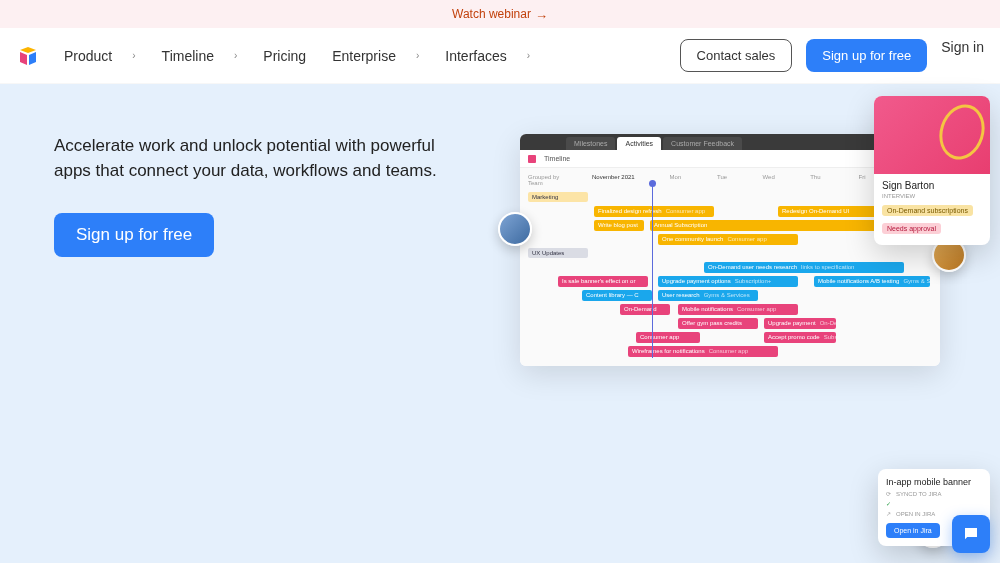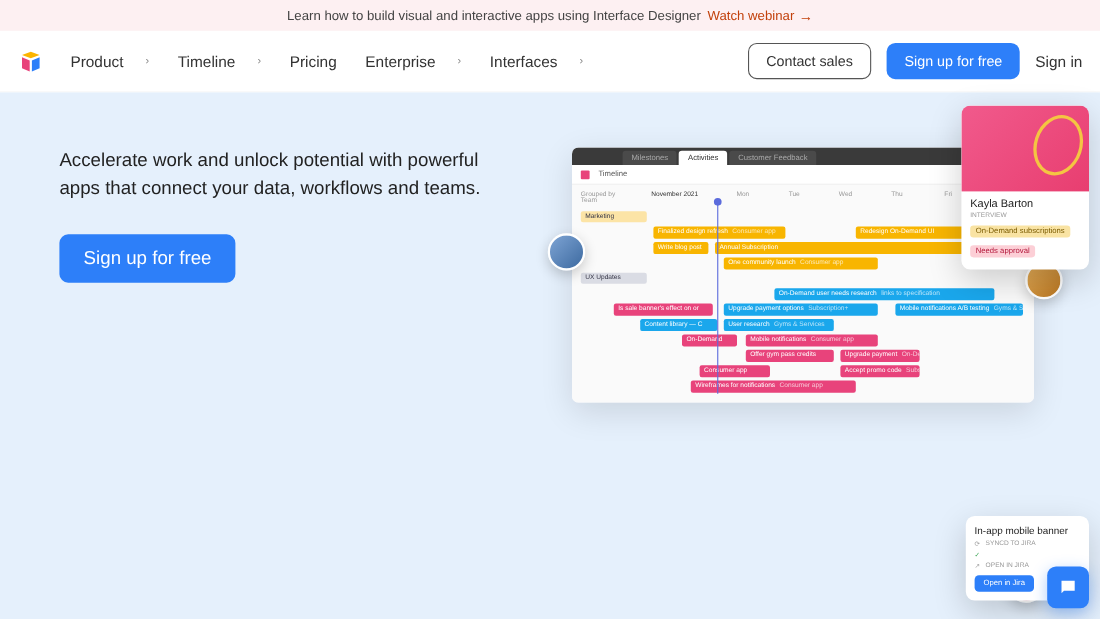--- a/index.html
+++ b/index.html
@@ -10,21 +10,21 @@
 .banner .cta { color: #c2410c; font-weight: 500; display: inline-flex; align-items: center; gap: 4px; }
 .banner .arrow { font-size: 13px; }
 
 
 .nav { height: 56px; display: flex; align-items: center; padding: 0 16px; border-bottom: 1px solid rgba(0,0,0,0.03); }
 .logo { width: 24px; height: 24px; margin-right: 24px; position: relative; }
 .logo svg { width: 24px; height: 24px; }
 .nav-items { display: flex; align-items: center; gap: 26px; font-size: 14px; color: #333; flex: 1; }
 .nav-item { display: inline-flex; align-items: center; gap: 20px; cursor: pointer; }
 .chev { font-size: 10px; color: #888; }
-.nav-right { display: flex; align-items: center; gap: 14px; }
+.nav-right { display: flex; gap: 14px; }
 .btn-outline { border: 1px solid #555; background: #fff; color: #333; padding: 8px 16px; border-radius: 8px; font-size: 13px; font-weight: 500; cursor: pointer; }
 .btn-primary-sm { background: #2d7ff9; color: #fff; border: none; padding: 9px 16px; border-radius: 8px; font-size: 13px; font-weight: 500; cursor: pointer; }
 .signin { font-size: 14px; color: #333; cursor: pointer; }
 
 
 .hero { background: #e5f0fc; height: 479px; padding: 28px 0 0 54px; display: flex; position: relative; }
 .hero-left { width: 440px; }
 h1 { font-size: 45px; font-weight: 600; line-height: 1.08; color: #111; letter-spacing: -0.5px; }
 .sub { margin-top: 22px; font-size: 17px; line-height: 1.45; color: #222; max-width: 400px; }
 .btn-primary { margin-top: 30px; background: #2d7ff9; color: #fff; border: none; padding: 12px 22px; border-radius: 8px; font-size: 17px; font-weight: 500; cursor: pointer; }
@@ -78,21 +78,20 @@
 .task-card .tc-icon { width: 7px; height: 7px; display: inline-block; }
 .task-card .tc-check { color: #2ea04a; }
 .task-card .tc-btn { margin-top: 6px; background: #2d7ff9; color: #fff; font-size: 7px; padding: 4px 8px; border-radius: 4px; display: inline-block; }
 
 .chat-widget { position: absolute; right: 10px; bottom: 10px; width: 38px; height: 38px; background: #2d7ff9; border-radius: 8px; display: flex; align-items: center; justify-content: center; color: #fff; box-shadow: 0 4px 14px rgba(45,127,249,0.4); }
 </style>
 </head>
 <body>
 
 <div class="banner">
-  <span>Learn how to build visual and interactive apps using Interface Designer</span>
   <a class="cta">
     <span>Watch webinar</span>
     <span class="arrow">→</span>
   </a>
 </div>
 
 <div class="nav">
   <div class="logo">
     <svg viewBox="0 0 24 24">
         <polygon points="4,6 12,3 20,6 12,9" fill="#fcb400"></polygon>
@@ -280,21 +279,21 @@
 
     <div class="avatar a1"></div>
     <div class="avatar a2"></div>
     <div class="avatar a3"></div>
 
     <div class="profile-card">
       <div class="photo">
           <div class="ring"></div>
         </div>
       <div class="pc-body">
-        <div class="pc-name">Kayla Barton</div>
+        <div class="pc-name">Sign Barton</div>
         <div class="pc-meta">INTERVIEW</div>
         <span class="pc-tag">On-Demand subscriptions</span><br>
         <span class="pc-tag red">Needs approval</span>
       </div>
     </div>
 
     <div class="task-card">
       <div class="tc-title">In-app mobile banner</div>
       <div class="tc-meta">
           <span class="tc-icon">⟳</span>

